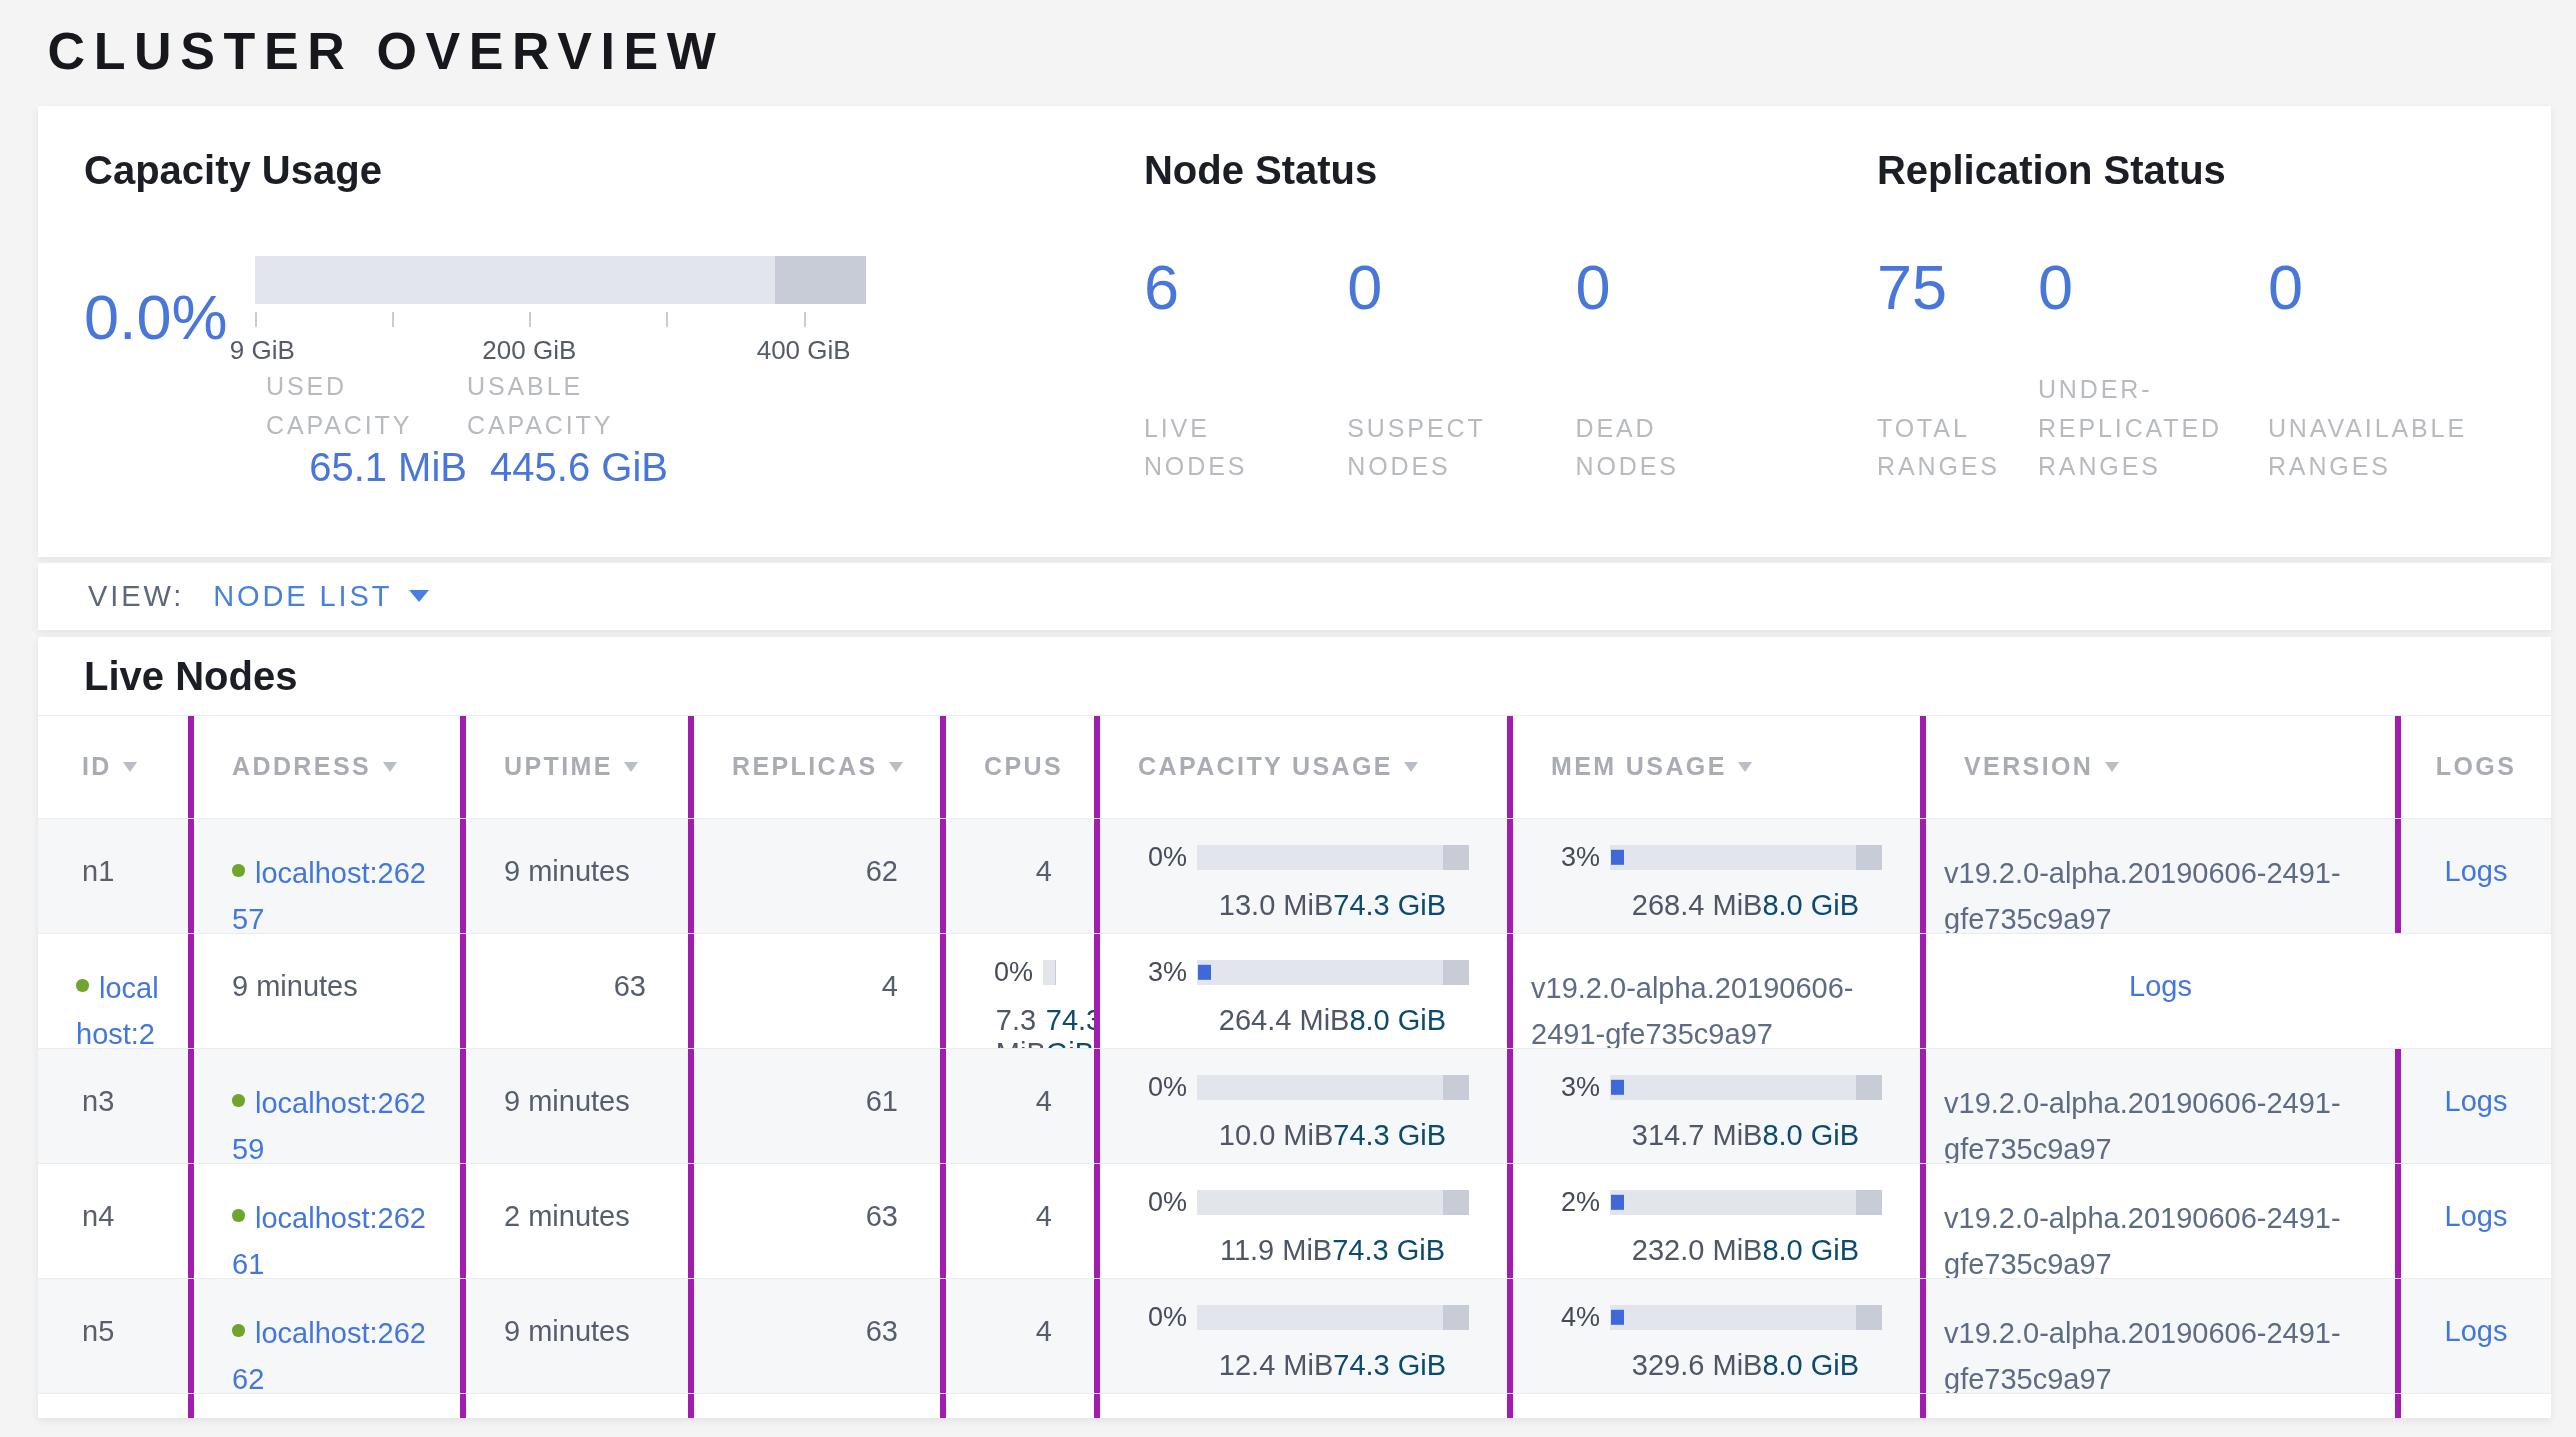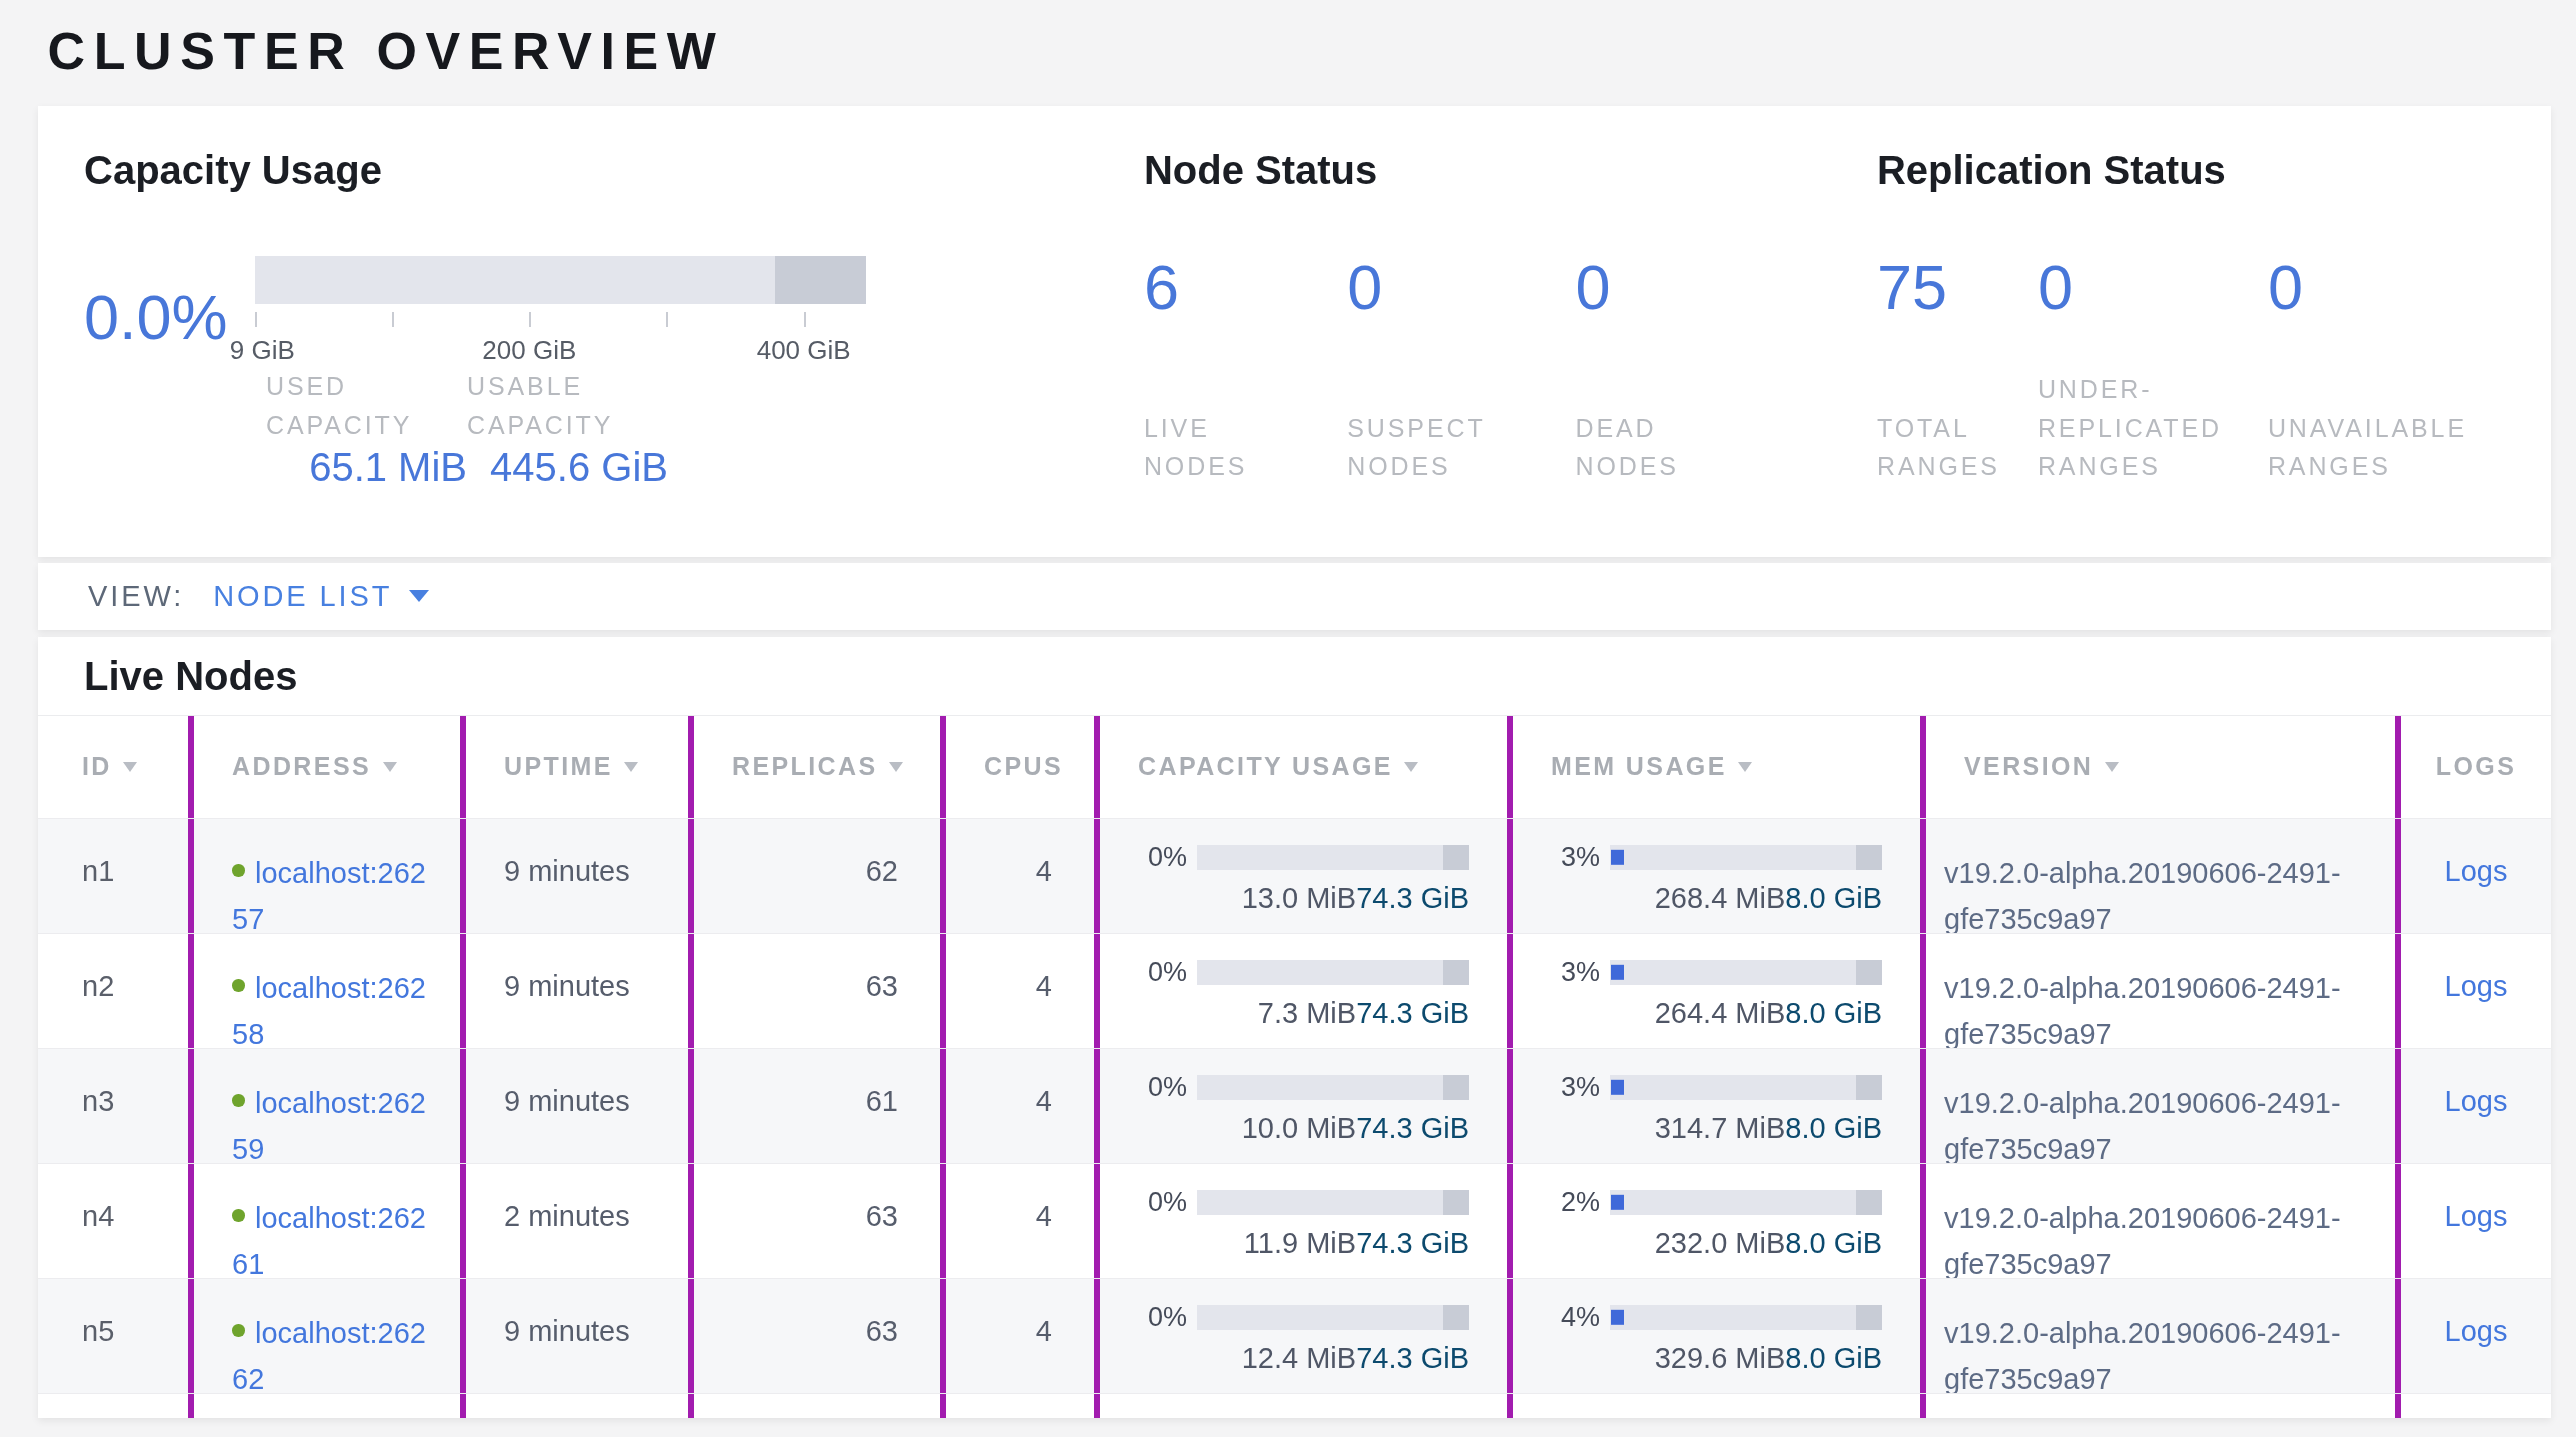--- a/index.html
+++ b/index.html
@@ -120,21 +120,21 @@
   .td.usage-td { padding: 23px 38px 0 35px; }
   .usage-top { display: flex; align-items: center; }
   .usage-pct { width: 52px; margin-right: 9.6px; text-align: right; font-size: 27px; color: #454b59; flex: none; }
   .usage-bar { position: relative; flex: 1; height: 25px; background: #e3e5ec; }
   .usage-reserved { position: absolute; right: 0; top: 0; bottom: 0; width: 9.6%; background: #c8ccd6; }
   .usage-used {
     position: absolute; left: 1.9px; top: 50%; transform: translateY(-50%);
     height: 14.4px; width: 0; background: #3f69d9;
   }
   .usage-used.mem { min-width: 12.5px; }
-  .usage-vals { display: flex; justify-content: flex-end; margin-top: 9px; padding-left: 61px; }
+  .usage-vals { display: flex; justify-content: center; margin-top: 16px; padding-left: 61px; }
   .used-val { color: #4f5666; }
   .max-val { color: #0c4a6e; }
   .td.version-td { padding: 31px 38px 0 18px; color: #5d6b85; line-height: 1.6; }
   .td.logs-td { padding: 36px 0 0 0; text-align: center; }
 </style>
 </head>
 <body>
 
 <div class="page">
 
@@ -295,21 +295,20 @@
           <span class="max-val">8.0 GiB</span>
         </div>
       </div>
       <div class="td version-td">v19.2.0-alpha.20190606-2491-gfe735c9a97</div>
       <div class="td logs-td">
         <a class="logs-link">Logs</a>
       </div>
     </div>
 
     <div class="grid-row tr">
-      <div class="td id-td">n2</div>
       <div class="td addr-td">
         <span class="dot"></span><a class="addr-link">localhost:26258</a>
       </div>
       <div class="td uptime-td">9 minutes</div>
       <div class="td num-td">63</div>
       <div class="td num-td">4</div>
       <div class="td usage-td">
         <div class="usage-top">
           <span class="usage-pct">0%</span>
           <div class="usage-bar">

